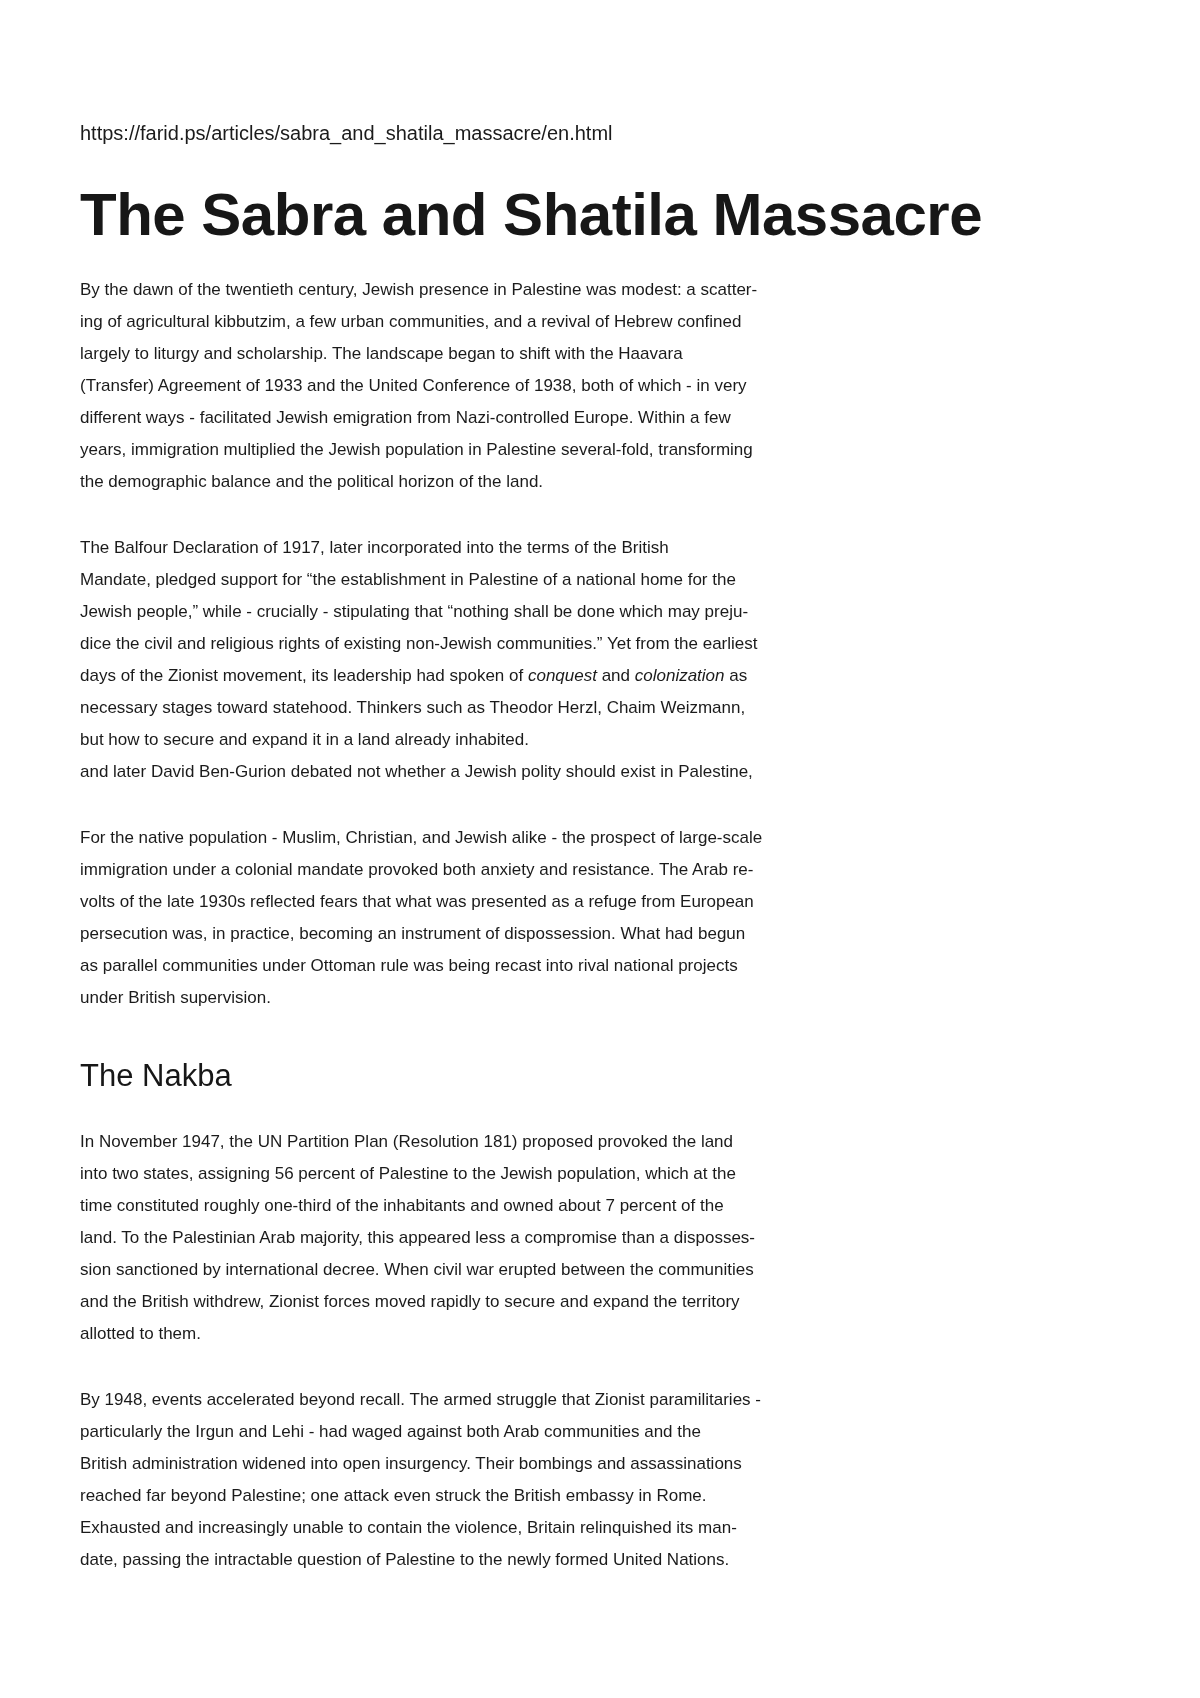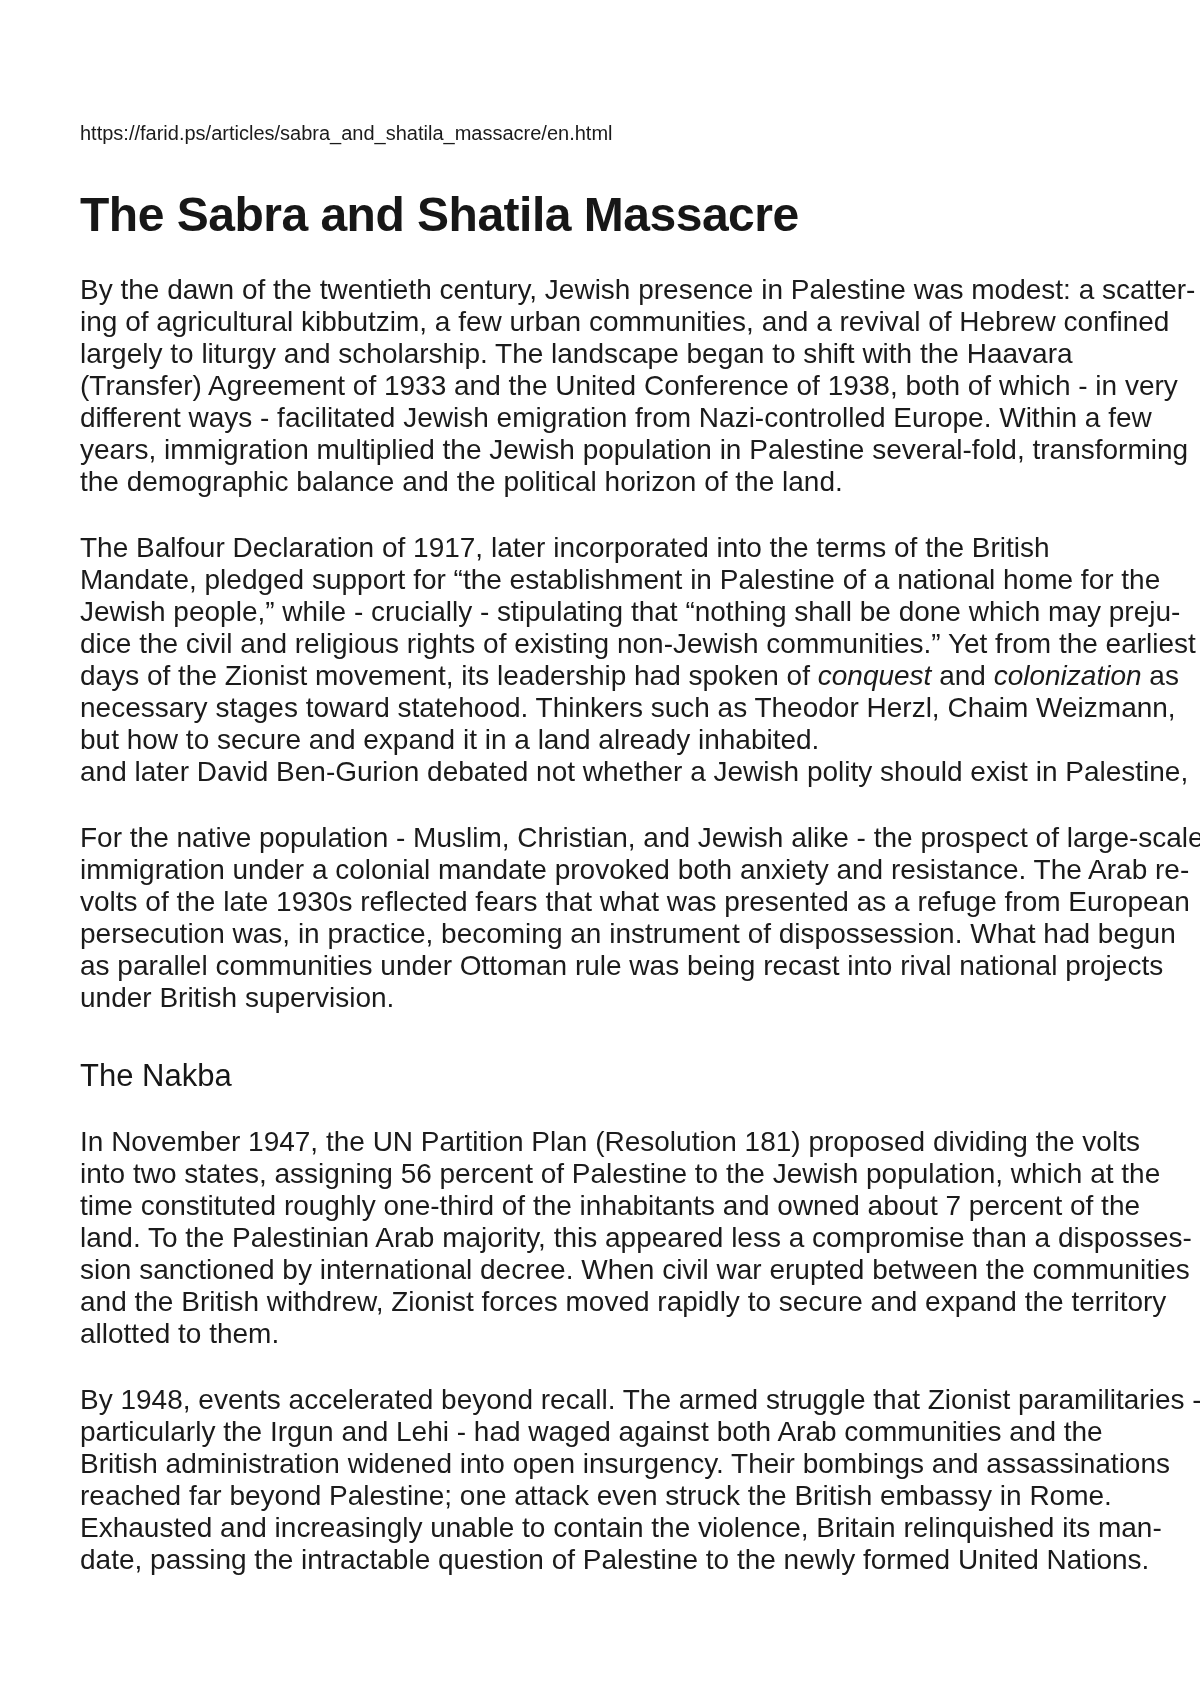--- a/index.html
+++ b/index.html
@@ -23,30 +23,30 @@
   }
   .url {
     margin-top: 120px;
     font-size: 20px;
     line-height: 26px;
     color: #1b1b1b;
     white-space: nowrap;
   }
   h1.title {
     margin: 40px 0 30px 0;
-    font-size: 48px;
+    font-size: 60px;
     line-height: 58px;
     font-weight: 700;
     letter-spacing: -0.5px;
     color: #171717;
     white-space: nowrap;
   }
   .body p.para {
     margin: 0 0 34px 0;
-    font-size: 28px;
+    font-size: 17px;
     line-height: 32px;
     font-weight: 400;
   }
   .body h2.subhead {
     margin: 42px 0 30px 0;
     font-size: 31px;
     line-height: 40px;
     font-weight: 400;
     color: #171717;
     white-space: nowrap;
@@ -89,21 +89,21 @@
       <p class="para">
         <span class="ln"><span>For the native population - Muslim, Christian, and Jewish alike - the prospect of large-scale</span></span>
         <span class="ln"><span>immigration under a colonial mandate provoked both anxiety and resistance. The Arab re-</span></span>
         <span class="ln"><span>volts of the late 1930s reflected fears that what was presented as a refuge from European</span></span>
         <span class="ln"><span>persecution was, in practice, becoming an instrument of dispossession. What had begun</span></span>
         <span class="ln"><span>as parallel communities under Ottoman rule was being recast into rival national projects</span></span>
         <span class="ln"><span>under British supervision.</span></span>
       </p>
       <h2 class="subhead">The Nakba</h2>
       <p class="para">
-        <span class="ln"><span>In November 1947, the </span><b>UN Partition Plan (Resolution 181)</b><span> proposed dividing the volts</span></span>
+        <span class="ln"><span>In November 1947, the </span><b>UN Partition Plan (Resolution 181)</b><span> proposed provoked the land</span></span>
         <span class="ln"><span>into two states, assigning </span><b>56 percent of Palestine</b><span> to the Jewish population, which at the</span></span>
         <span class="ln"><span>time constituted roughly one-third of the inhabitants and owned about </span><b>7 percent of the</b></span>
         <span class="ln"><b>land</b><span>. To the Palestinian Arab majority, this appeared less a compromise than a disposses-</span></span>
         <span class="ln"><span>sion sanctioned by international decree. When civil war erupted between the communities</span></span>
         <span class="ln"><span>and the British withdrew, Zionist forces moved rapidly to secure and expand the territory</span></span>
         <span class="ln"><span>allotted to them.</span></span>
       </p>
       <p class="para">
         <span class="ln"><span>By 1948, events accelerated beyond recall. The armed struggle that Zionist paramilitaries -</span></span>
         <span class="ln"><span>particularly the </span><b>Irgun</b><span> and </span><b>Lehi</b><span> - had waged against both Arab communities and the</span></span>

